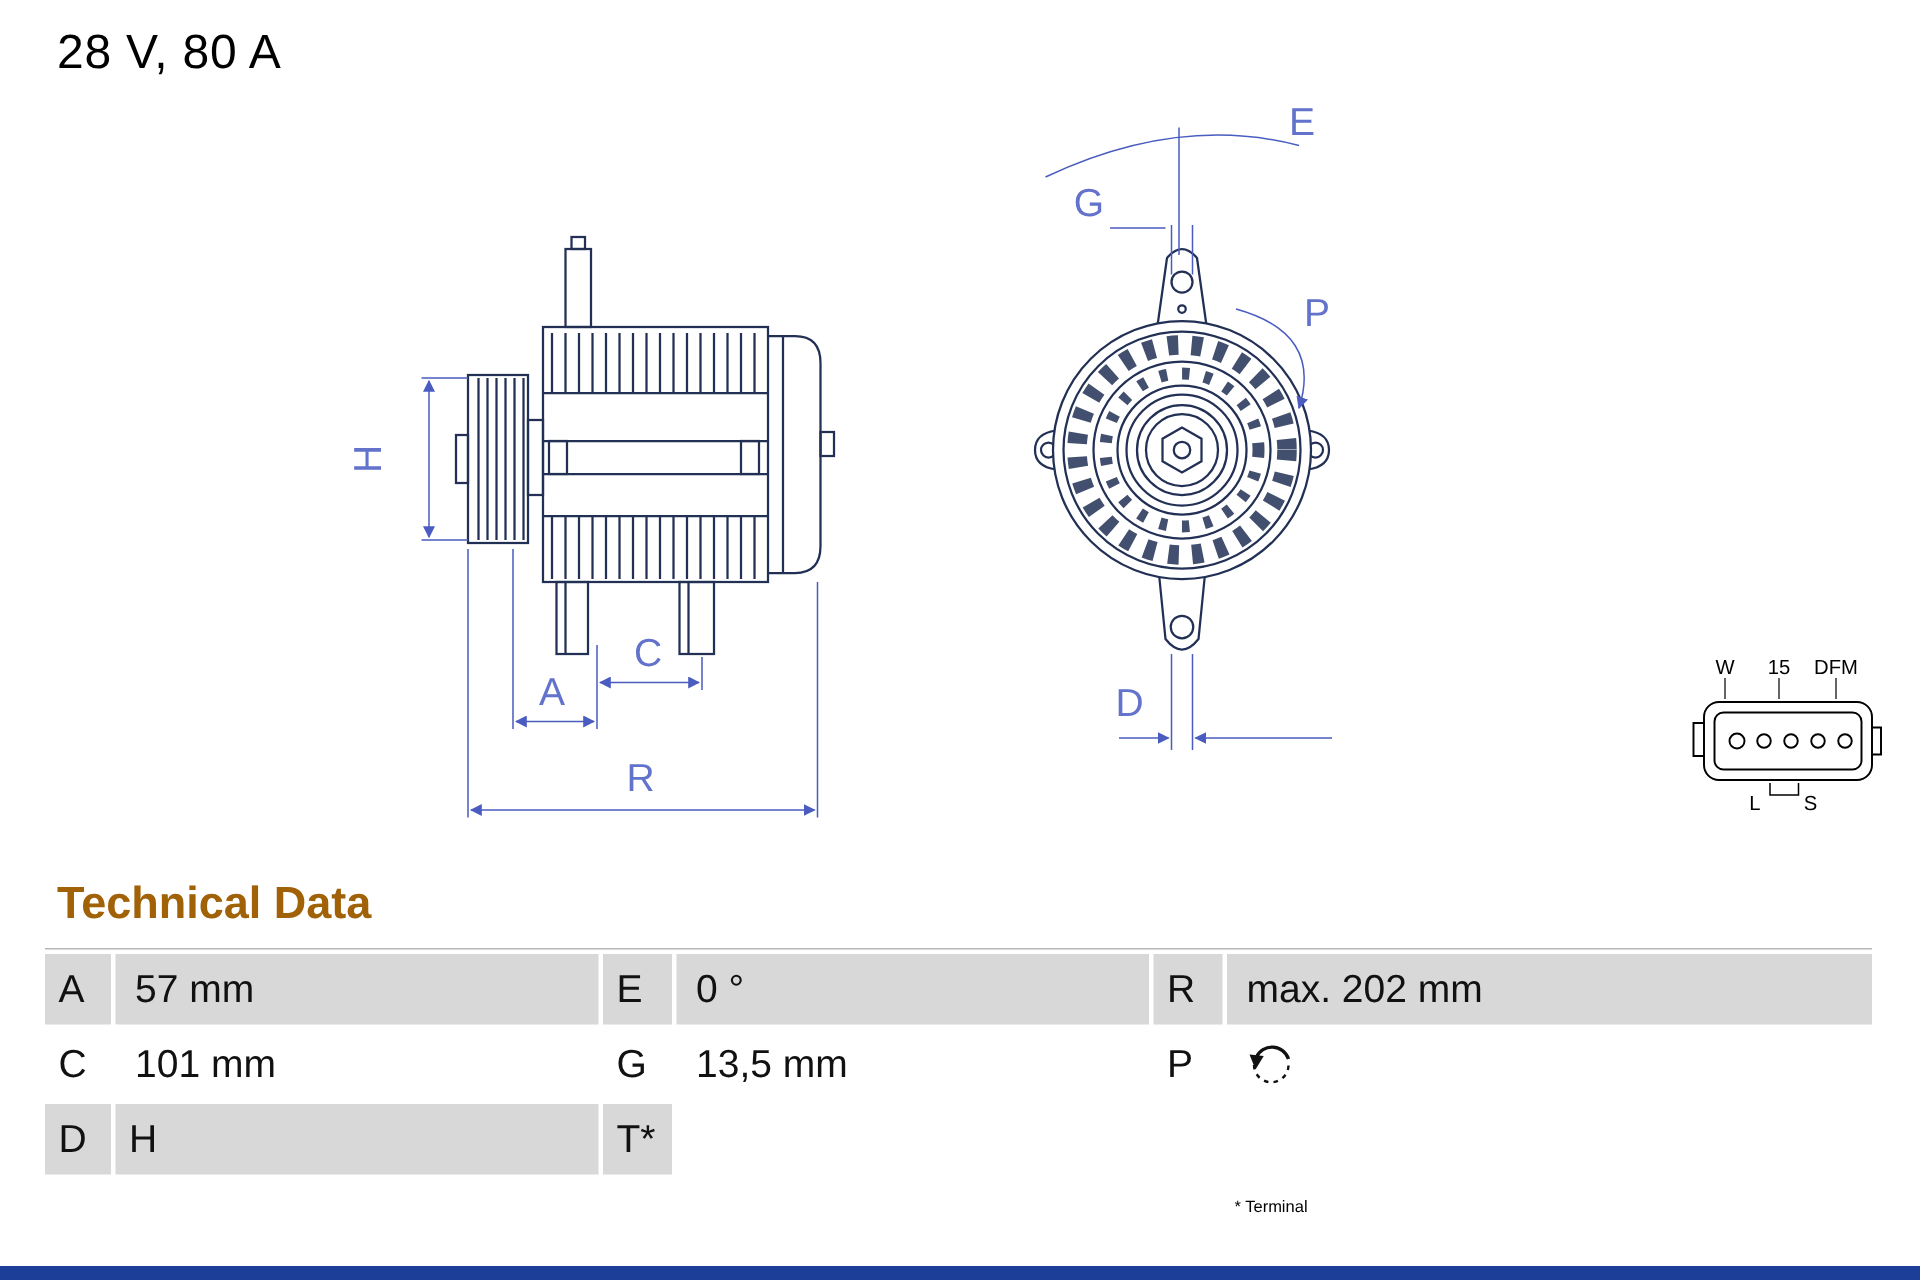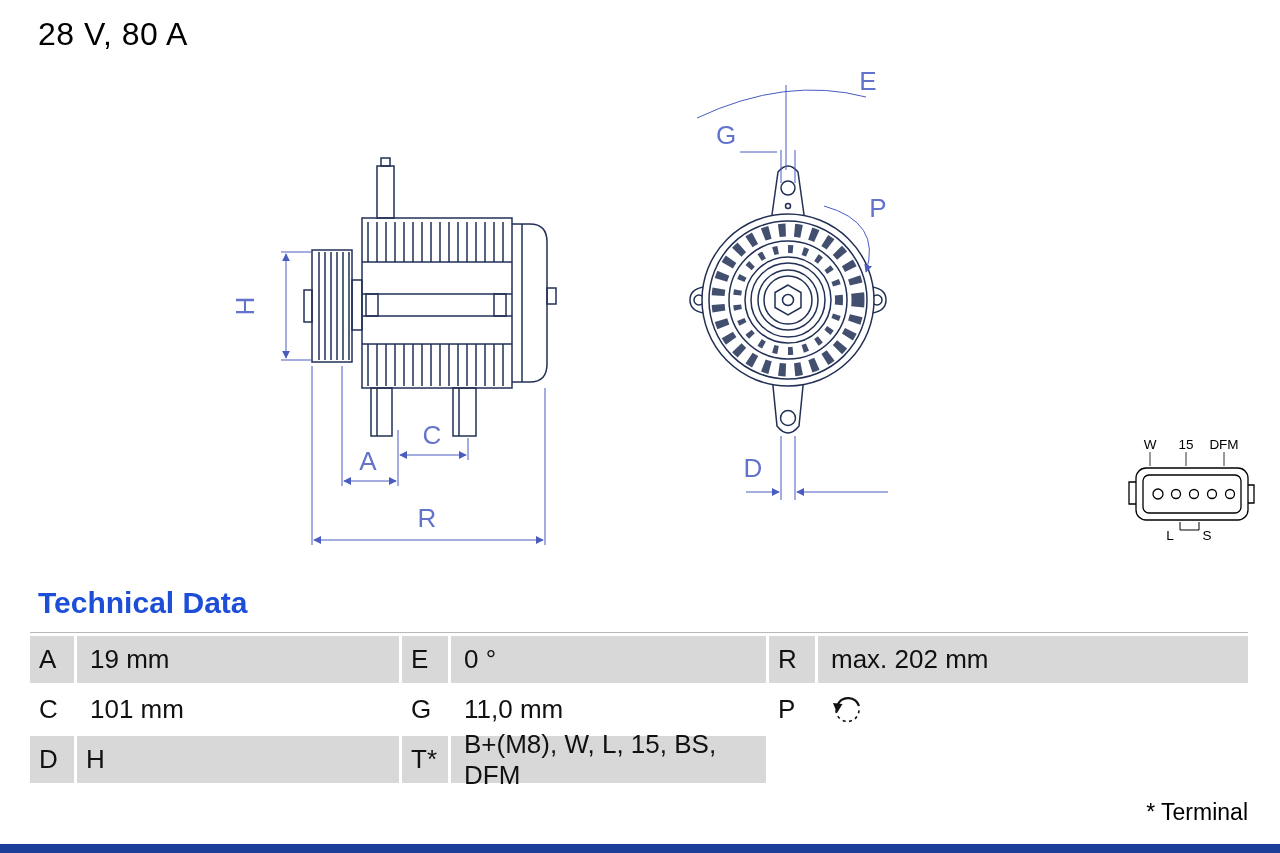--- a/index.html
+++ b/index.html
@@ -11,32 +11,32 @@
   .title {
     position:absolute; left:38px; top:16px;
     font-size:32px; color:#000; letter-spacing:0.5px;
   }
   .drawing-svg { position:absolute; left:0; top:0; }
   svg text { font-family:"Liberation Sans", sans-serif; }
   .dim-label { font-size:26px; fill:#6373cc; }
   .conn-label { font-size:13.5px; fill:#000; }
 
   .tech { position:absolute; left:30px; top:586px; width:1218px; }
-  .tech-heading { font-size:30px; font-weight:bold; color:#1d4ed8; padding-left:8px; line-height:34px; }
+  .tech-heading { font-size:30px; font-weight:bold; color:#a16207; padding-left:8px; line-height:34px; }
   .data-table {
     margin-top:12px; border-top:1px solid #b8b8b8; padding-top:3px;
     display:grid; grid-template-columns:44px 322px 46px 315px 46px 1fr;
     gap:3px; background:#fff;
   }
   .cell { height:47px; display:flex; align-items:center; font-size:26px; color:#111; }
   .key { padding-left:9px; }
   .val { padding-left:13px; }
   .row-odd  { background:#d8d8d8; }
   .row-even { background:#ffffff; }
-  .footnote { margin-top:16px; margin-left:793px; font-size:23px; color:#000;text-align:right; }
+  .footnote { margin-top:16px; margin-left:793px; font-size:11px; color:#000; }
   .bottom-bar { position:absolute; left:0; bottom:0; width:100%; height:9px; background:#1c3e99; }
 </style>
 </head>
 <body>
 
 <div class="canvas">
 
   <div class="title">28 V, 80 A</div>
 
   <svg class="drawing-svg" width="1280" height="580" viewBox="0 0 1280 580">
@@ -136,42 +136,41 @@
     <text class="conn-label" x="1170" y="540" text-anchor="middle">L</text>
     <text class="conn-label" x="1207" y="540" text-anchor="middle">S</text>
   </svg>
 
   <div class="tech">
     <div class="tech-heading">Technical Data</div>
 
     <div class="data-table">
 
       <div class="cell key row-odd">A</div>
-      <div class="cell val row-odd">19 mm</div>
+      <div class="cell val row-odd">57 mm</div>
       <div class="cell key row-odd">E</div>
       <div class="cell val row-odd">0 °</div>
       <div class="cell key row-odd">R</div>
       <div class="cell val row-odd">max. 202 mm</div>
 
       <div class="cell key row-even">C</div>
       <div class="cell val row-even">101 mm</div>
       <div class="cell key row-even">G</div>
-      <div class="cell val row-even">11,0 mm</div>
+      <div class="cell val row-even">13,5 mm</div>
       <div class="cell key row-even">P</div>
       <div class="cell val row-even">
         <svg width="34" height="32" viewBox="0 0 34 32">
           <path d="M28 12 A11.5 11.5 0 0 0 6.5 11" fill="none" stroke="#111" stroke-width="2.2"></path>
           <polygon points="6,19 2,9 11.5,10" fill="#111"></polygon>
           <path d="M5 16 A11.5 11.5 0 0 0 28 16" fill="none" stroke="#111" stroke-width="1.6" stroke-dasharray="3 3.5"></path>
         </svg>
       </div>
 
       <div class="cell key row-odd">D</div>
       <div class="cell key row-odd">H</div>
       <div class="cell key row-odd">T*</div>
-      <div class="cell val row-odd">B+(M8), W, L, 15, BS, DFM</div>
     </div>
 
     <div class="footnote">* Terminal</div>
   </div>
 
   <div class="bottom-bar"></div>
 </div>
 
 </body></html>

